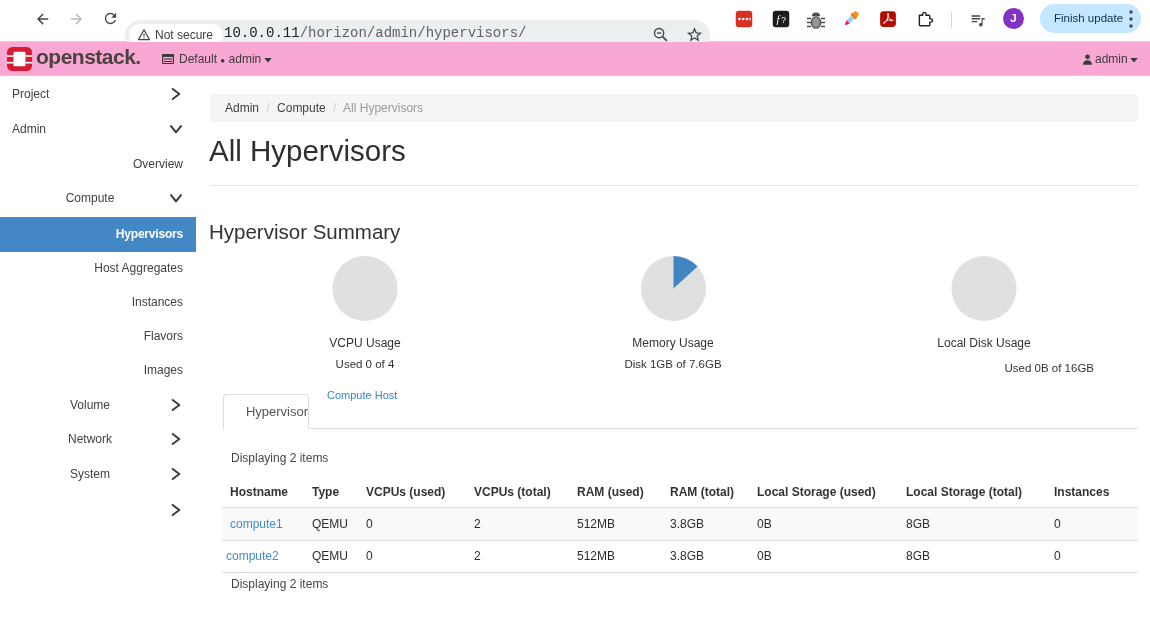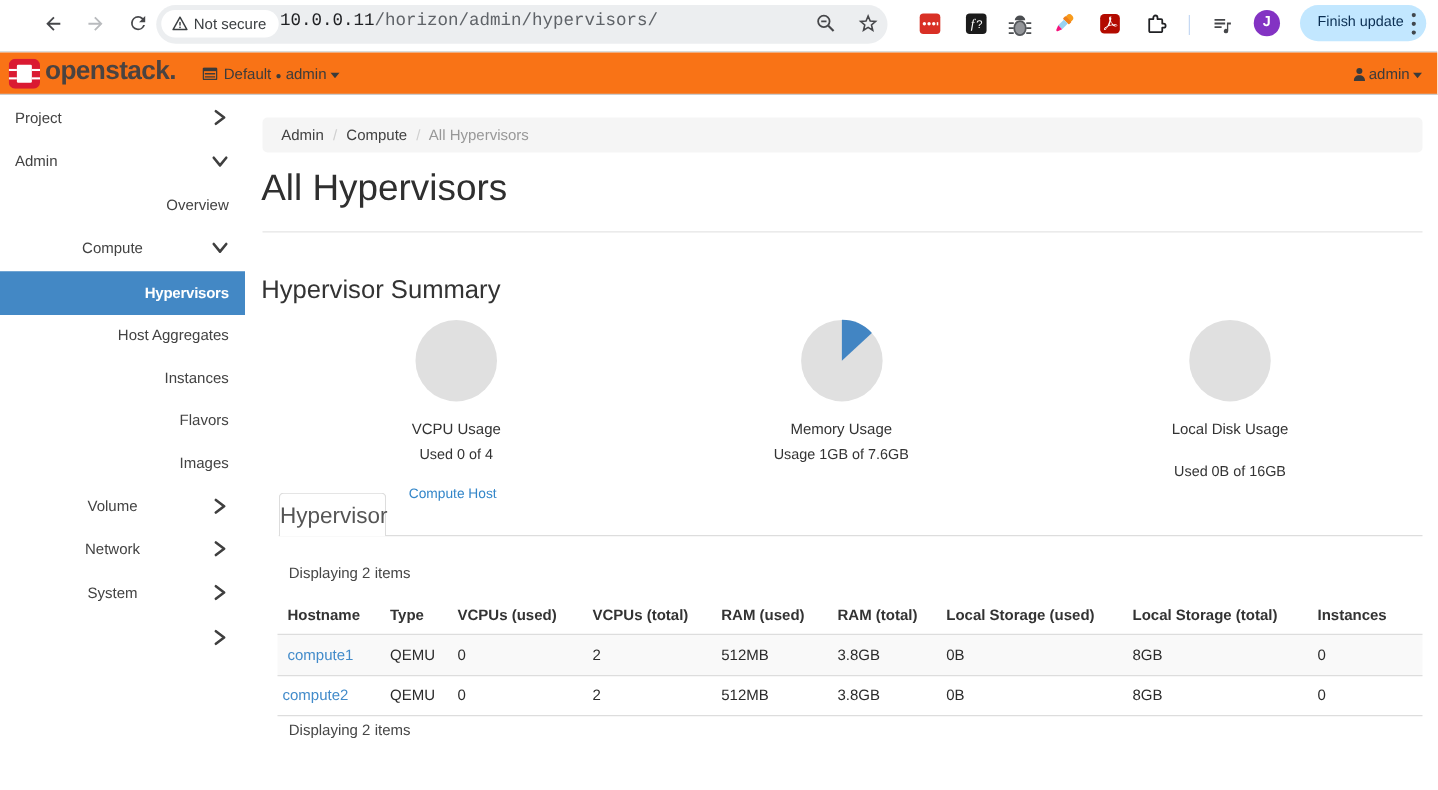--- a/index.html
+++ b/index.html
@@ -4,30 +4,30 @@
 <style>
 * { margin:0; padding:0; box-sizing:border-box; }
 html,body { width:1150px; height:632px; overflow:hidden; background:#fff;
   font-family:"Liberation Sans", sans-serif; }
 #page { position:relative; width:1150px; height:632px; }
 .abs { position:absolute; }
 
 
 #chrome { position:absolute; left:0; top:0; width:1150px; height:42px; background:#fff;
   border-bottom:1px solid #cfd1d2; }
-#omni { position:absolute; left:125px; top:4px; width:585px; height:31px;
+#omni { position:absolute; left:125px; top:20px; width:585px; height:31px;
   background:#eceef0; border-radius:15.5px;text-align:center; }
 #chip { position:absolute; left:4px; top:4px; height:22px; background:#fff;
   border-radius:11px; padding:0 10px 0 26px; line-height:22px;
   font-size:12px; color:#3c4043; }
 #url { position:absolute; left:99px; top:-2px; line-height:31px; font-size:14px; color:#202124;font-family:Liberation Mono, monospace; }
 #url .path { color:#5f6368; }
 
 
-#oshead { position:absolute; left:0; top:42px; width:1150px; height:34px; background:#f97316;
+#oshead { position:absolute; left:0; top:42px; width:1150px; height:34px; background:#f9a8d4;
   border-bottom:1px solid #cccccc; }
 #brand { position:absolute; left:36px; top:3px; font-size:21px; font-weight:bold;
   letter-spacing:-0.5px; color:#4a4341; }
 #ctx { position:absolute; left:179px; top:0; height:34px; line-height:34px;
   font-size:12px; color:#3b3b3b; }
 #useradmin { position:absolute; left:1095px; top:0; height:34px; line-height:34px;
   font-size:12px; color:#3b3b3b; }
 
 
 .nav1 { position:absolute; left:12px; width:170px; height:34px; line-height:34px;
@@ -52,21 +52,21 @@
 #hr1 { position:absolute; left:210px; top:185px; width:928px; height:1px; background:#e5e5e5; }
 h3.summary { position:absolute; left:209px; top:220px; font-size:20.5px; font-weight:normal;
   color:#333; }
 .chartlabel { position:absolute; width:200px; text-align:center; font-size:12px; color:#333; }
 .chartsub { position:absolute; width:220px; text-align:center; font-size:11.5px; color:#333; }
 
 
 #tabline { position:absolute; left:223px; top:428px; width:915px; height:1px; background:#ddd; }
 #tabactive { position:absolute; left:223px; top:394px; width:86px; height:35px;
   background:#fff; border:1px solid #ddd; border-bottom:none; border-radius:4px 4px 0 0;
-  text-align:left; line-height:34px; font-size:18px; color:#555; }
+  text-align:right; line-height:34px; font-size:13px; color:#555; }
 #tab2 { position:absolute; left:327px; top:378px; width:120px; height:34px;
   line-height:34px; font-size:11px; color:#3386c9; }
 
 
 .tcap { position:absolute; left:231px; font-size:12px; color:#464646; }
 .th { position:absolute; font-size:12px; font-weight:bold; color:#333; }
 .td { position:absolute; font-size:12px; color:#2b2b2b; }
 .td a { color:#428bca; text-decoration:none; }
 .hline { position:absolute; height:1px; background:#ddd; }
 #stripe1 { position:absolute; left:222px; top:508px; width:916px; height:32px; background:#f9f9f9; }
@@ -255,23 +255,23 @@
     <circle cx="353.5" cy="45.5" r="32.6" fill="#e0e0e0"></circle>
     <path d="M353.5 45.5 L353.5 12.9 A32.6 32.6 0 0 1 377.5 23.4 Z" fill="#4285c3"></path>
   </svg>
   <svg class="abs" style="left:951px;top:243px" width="92" height="92" viewBox="0 0 92 92">
     <circle cx="33" cy="45.5" r="32.6" fill="#e0e0e0"></circle>
   </svg>
 
   <div class="chartlabel" style="left:265px;top:336px;">VCPU Usage</div>
   <div class="chartsub" style="left:255px;top:357.5px;">Used 0 of 4</div>
   <div class="chartlabel" style="left:573px;top:336px;">Memory Usage</div>
-  <div class="chartsub" style="left:563px;top:357.5px;">Usage 1GB of 7.6GB</div>
+  <div class="chartsub" style="left:563px;top:357.5px;">Disk 1GB of 7.6GB</div>
   <div class="chartlabel" style="left:884px;top:336px;">Local Disk Usage</div>
-  <div class="chartsub" style="left:874px;top:372px;">Used 0B of 16GB</div>
+  <div class="chartsub" style="left:874px;top:362px;text-align:right;">Used 0B of 16GB</div>
 
   <div id="tabline"></div>
   <div id="tabactive">Hypervisor</div>
   <div id="tab2">Compute Host</div>
 
   <div class="tcap" style="top:450.8px;">Displaying 2 items</div>
 
   <div class="th" style="left:230px;top:484.5px;">Hostname</div>
   <div class="th" style="left:312px;top:484.5px;">Type</div>
   <div class="th" style="left:366px;top:484.5px;">VCPUs (used)</div>

